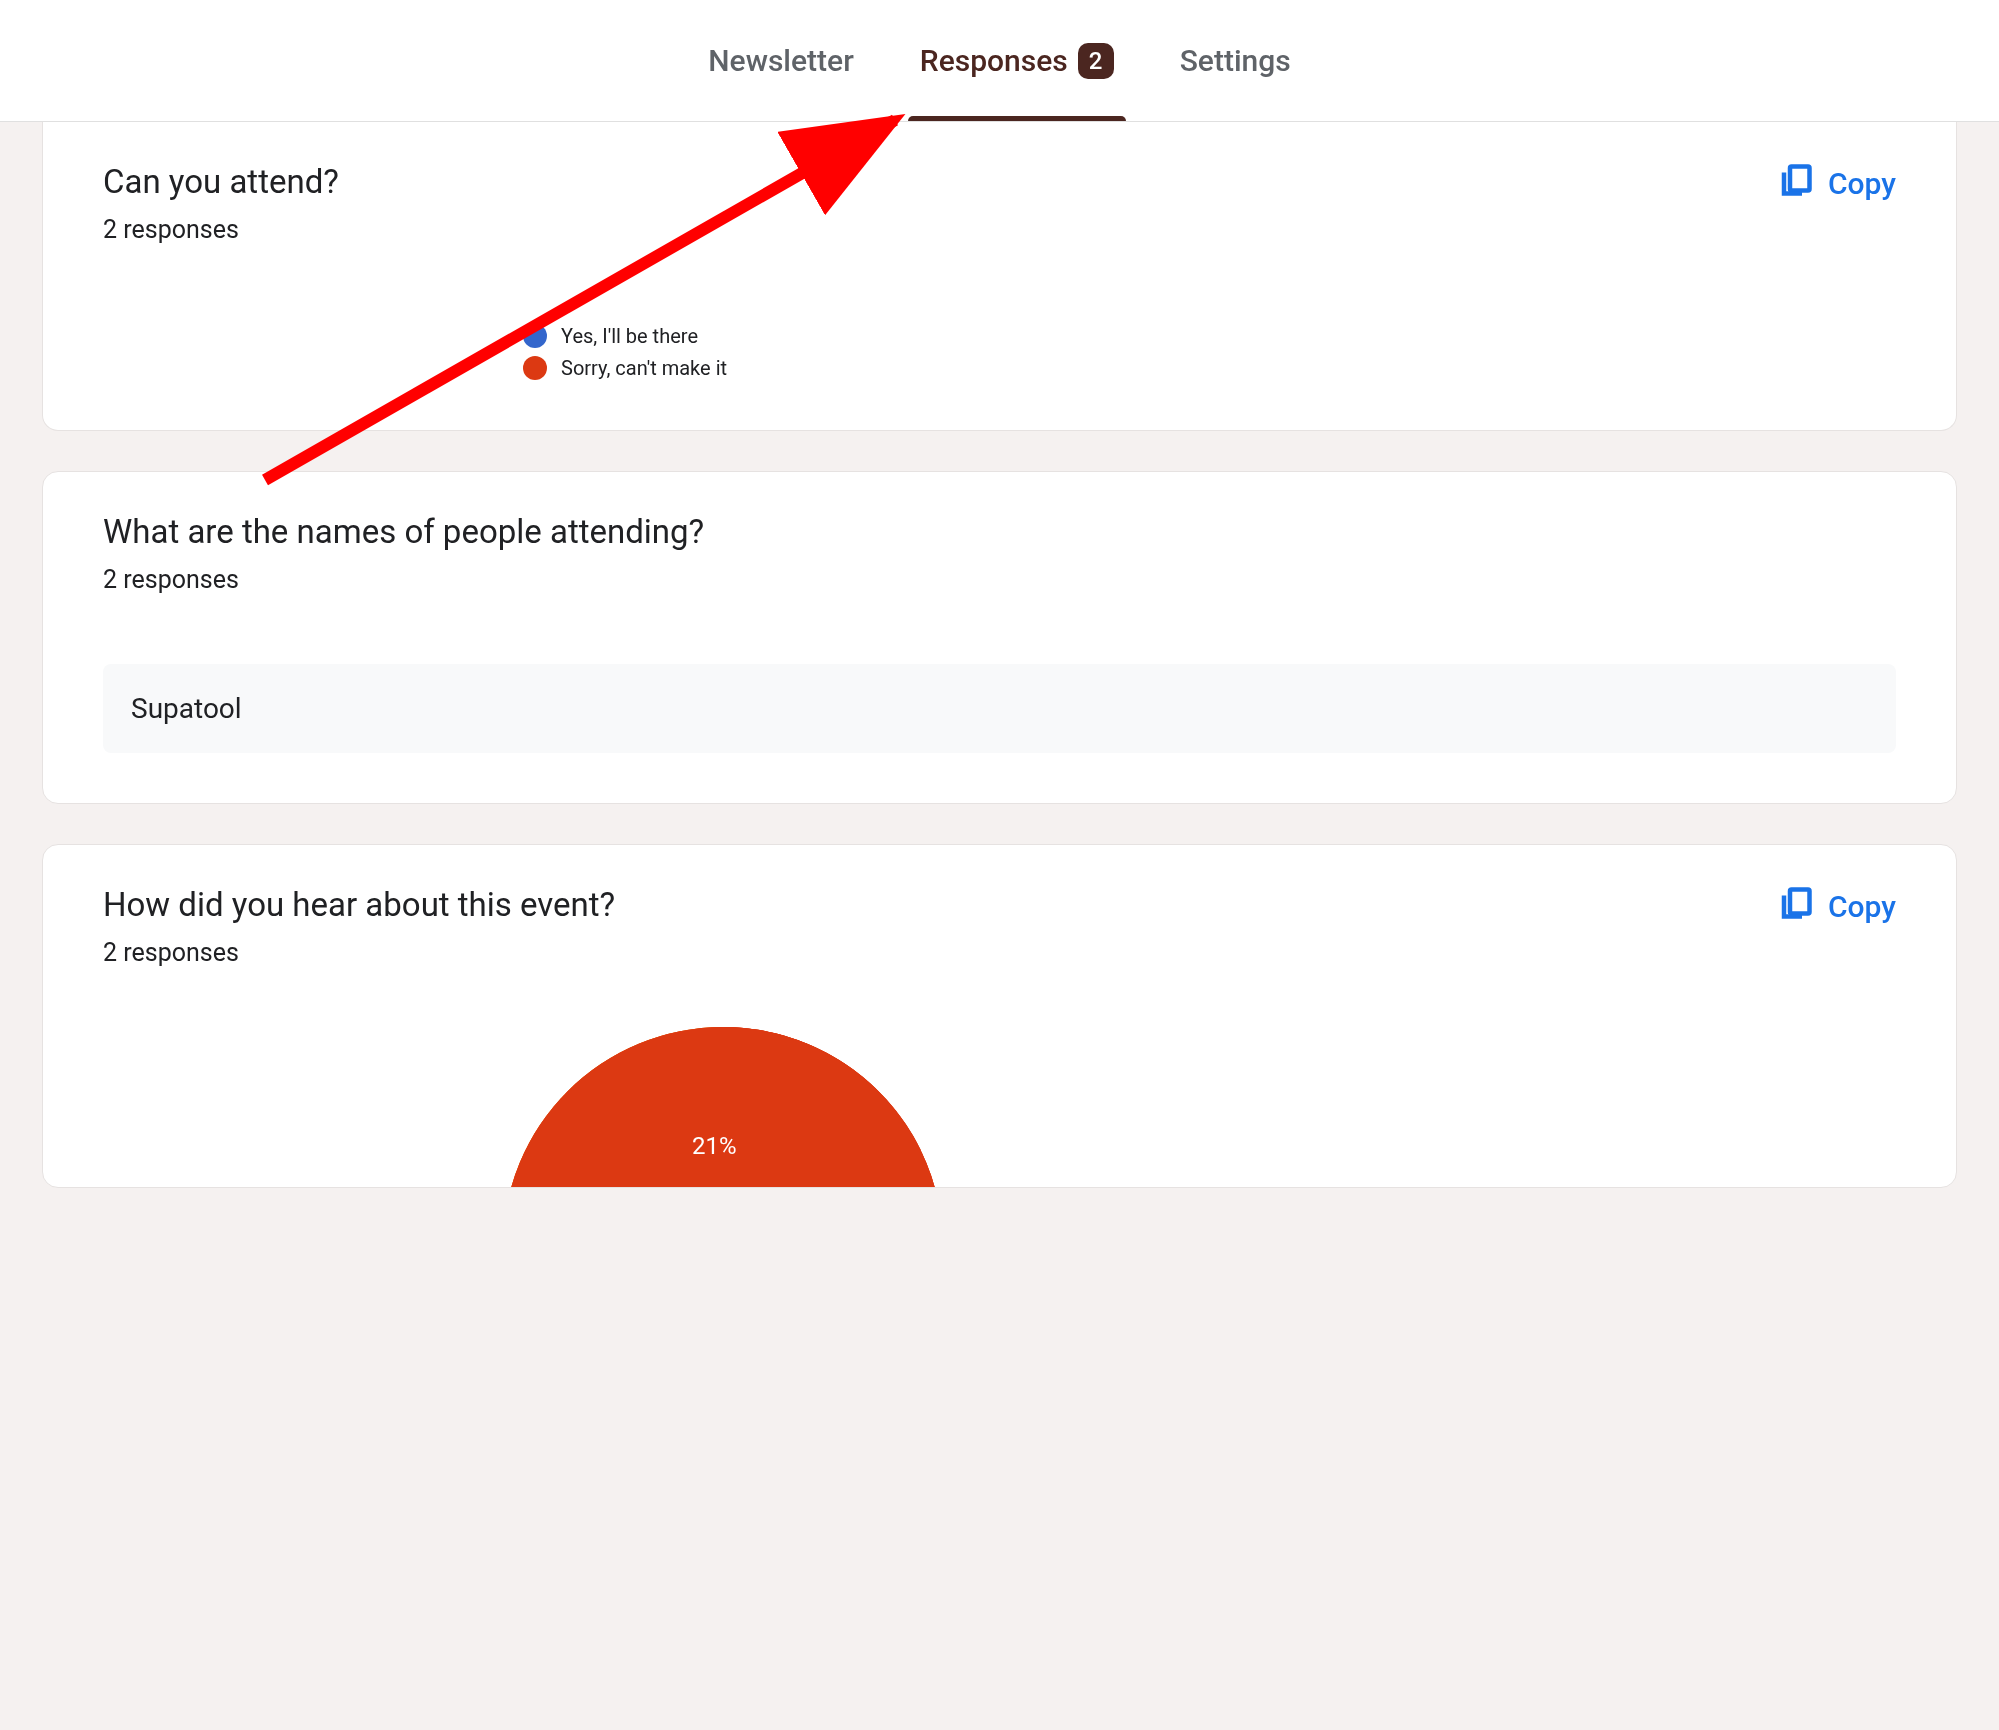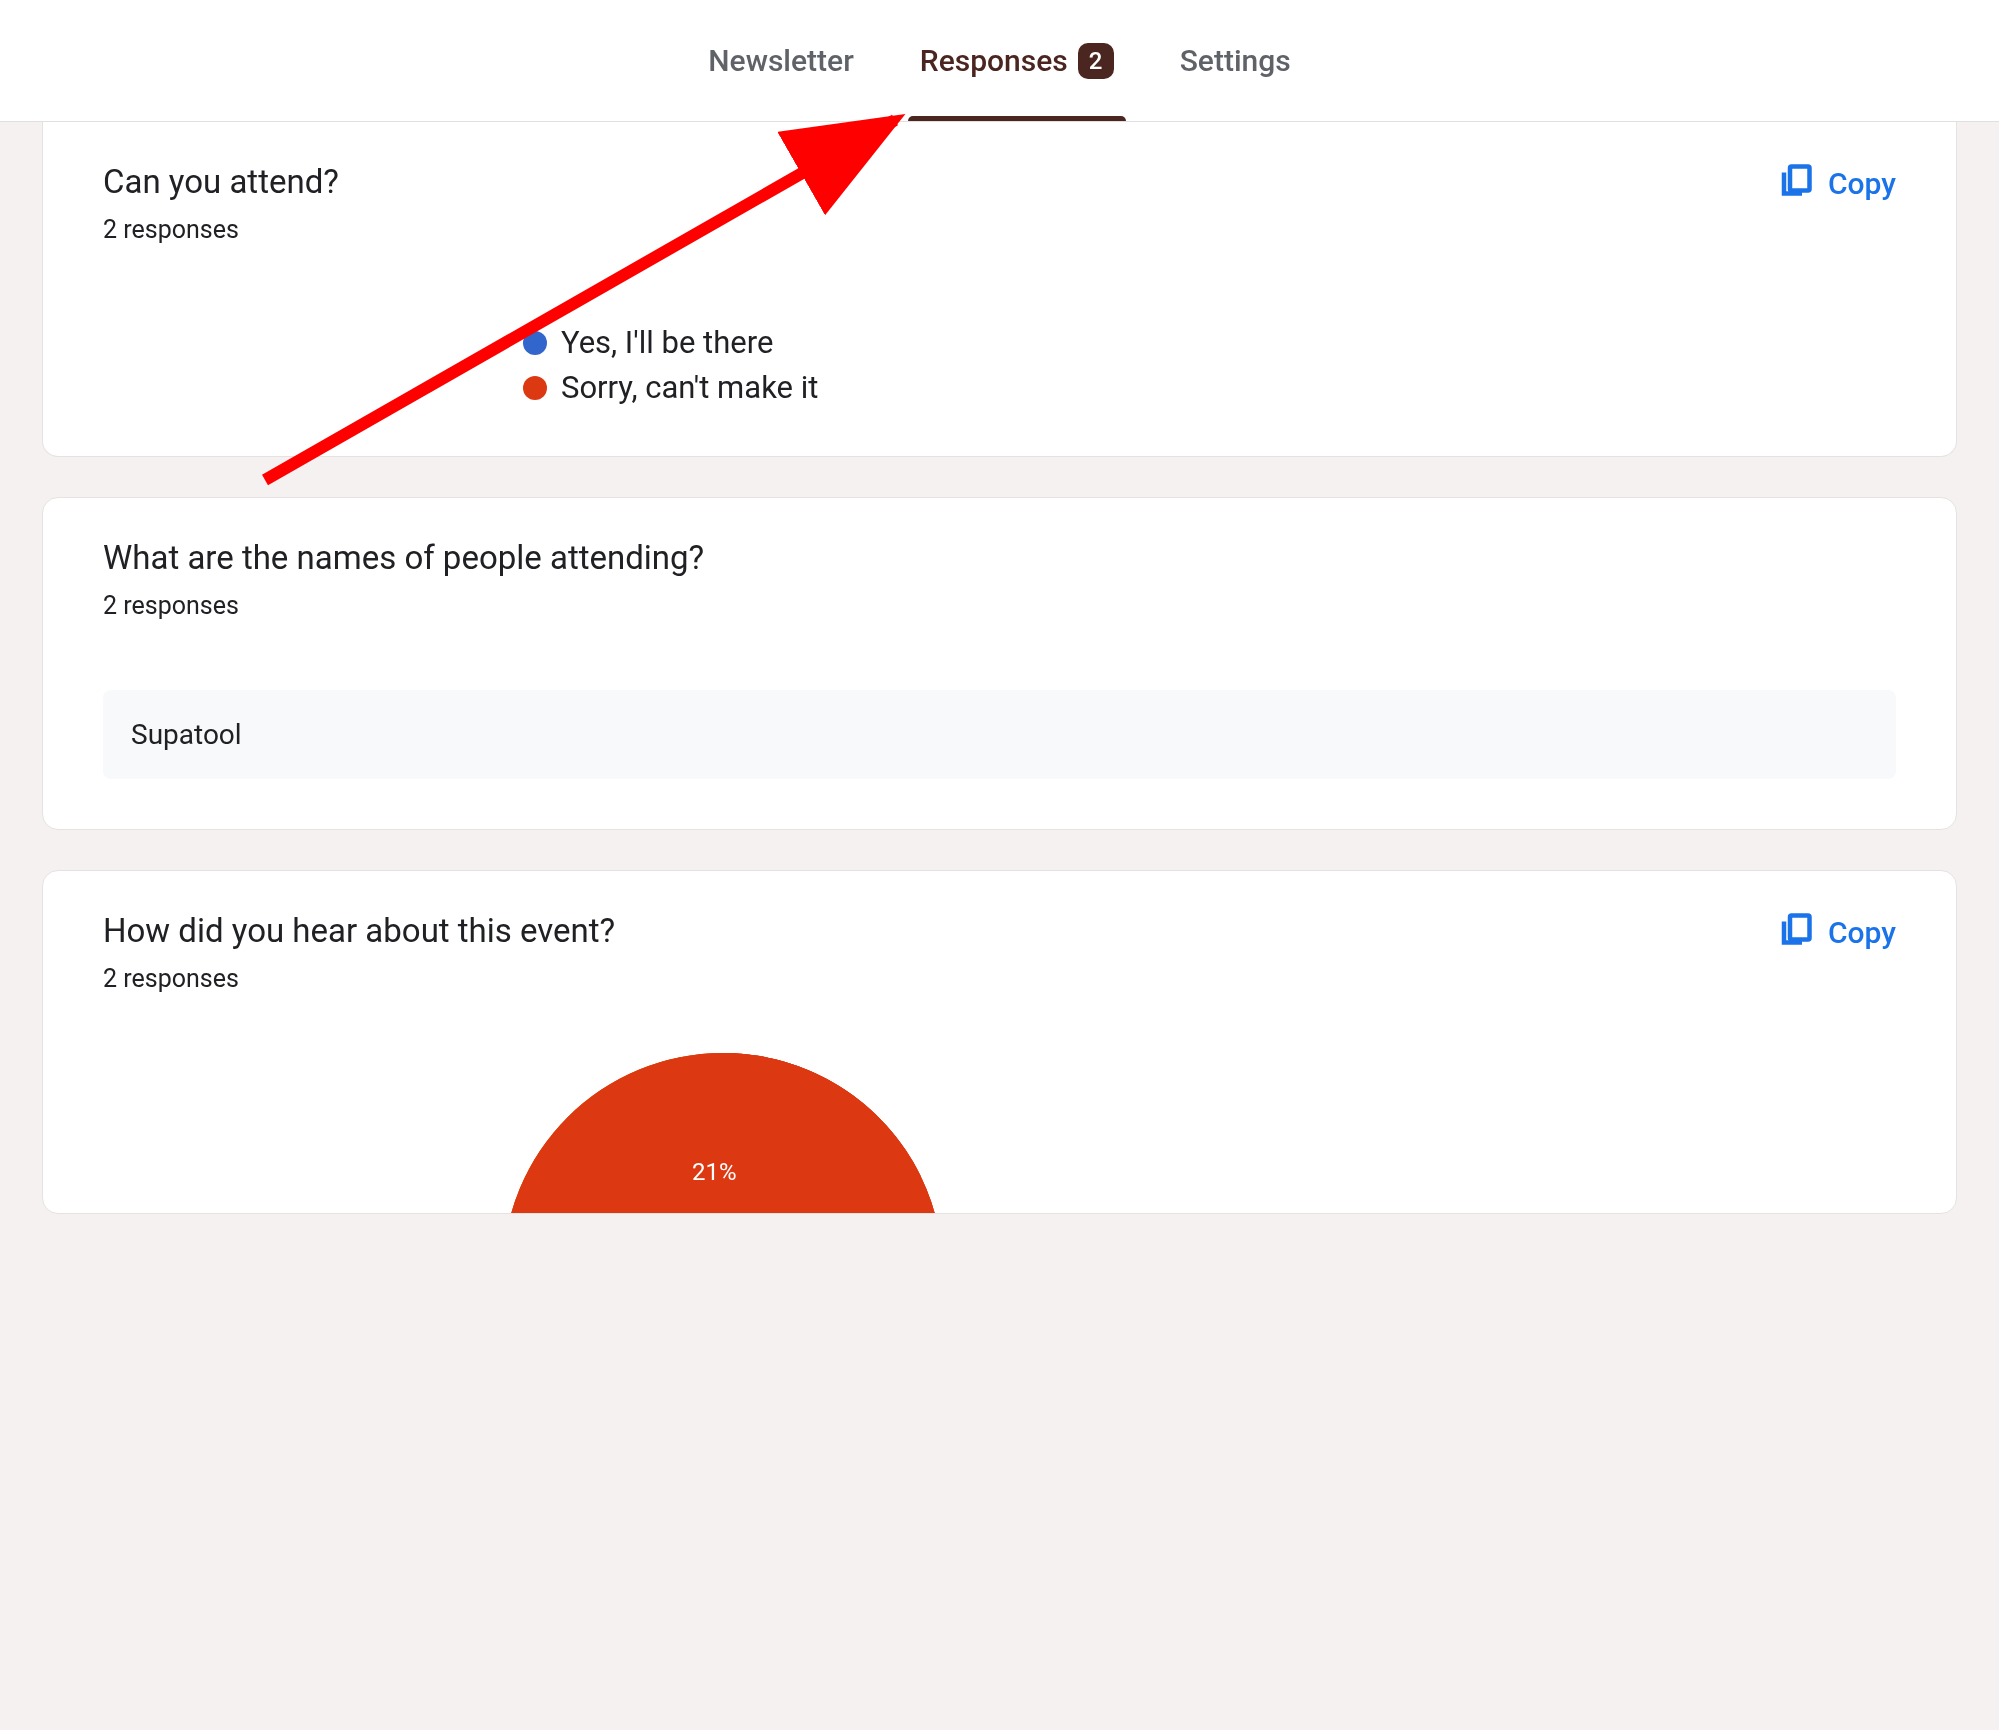--- a/index.html
+++ b/index.html
@@ -148,21 +148,21 @@
       align-items: center;
       gap: 14px;
     }
     .legend-swatch {
       width: 24px;
       height: 24px;
       border-radius: 50%;
       flex-shrink: 0;
     }
     .legend-label {
-      font-size: 31px;
+      font-size: 20px;
       color: #202124;
     }
     .response-item {
       background: #f8f9fa;
       border-radius: 8px;
       padding: 28px 28px;
       margin-top: 70px;
       font-size: 28px;
       color: #202124;
     }

